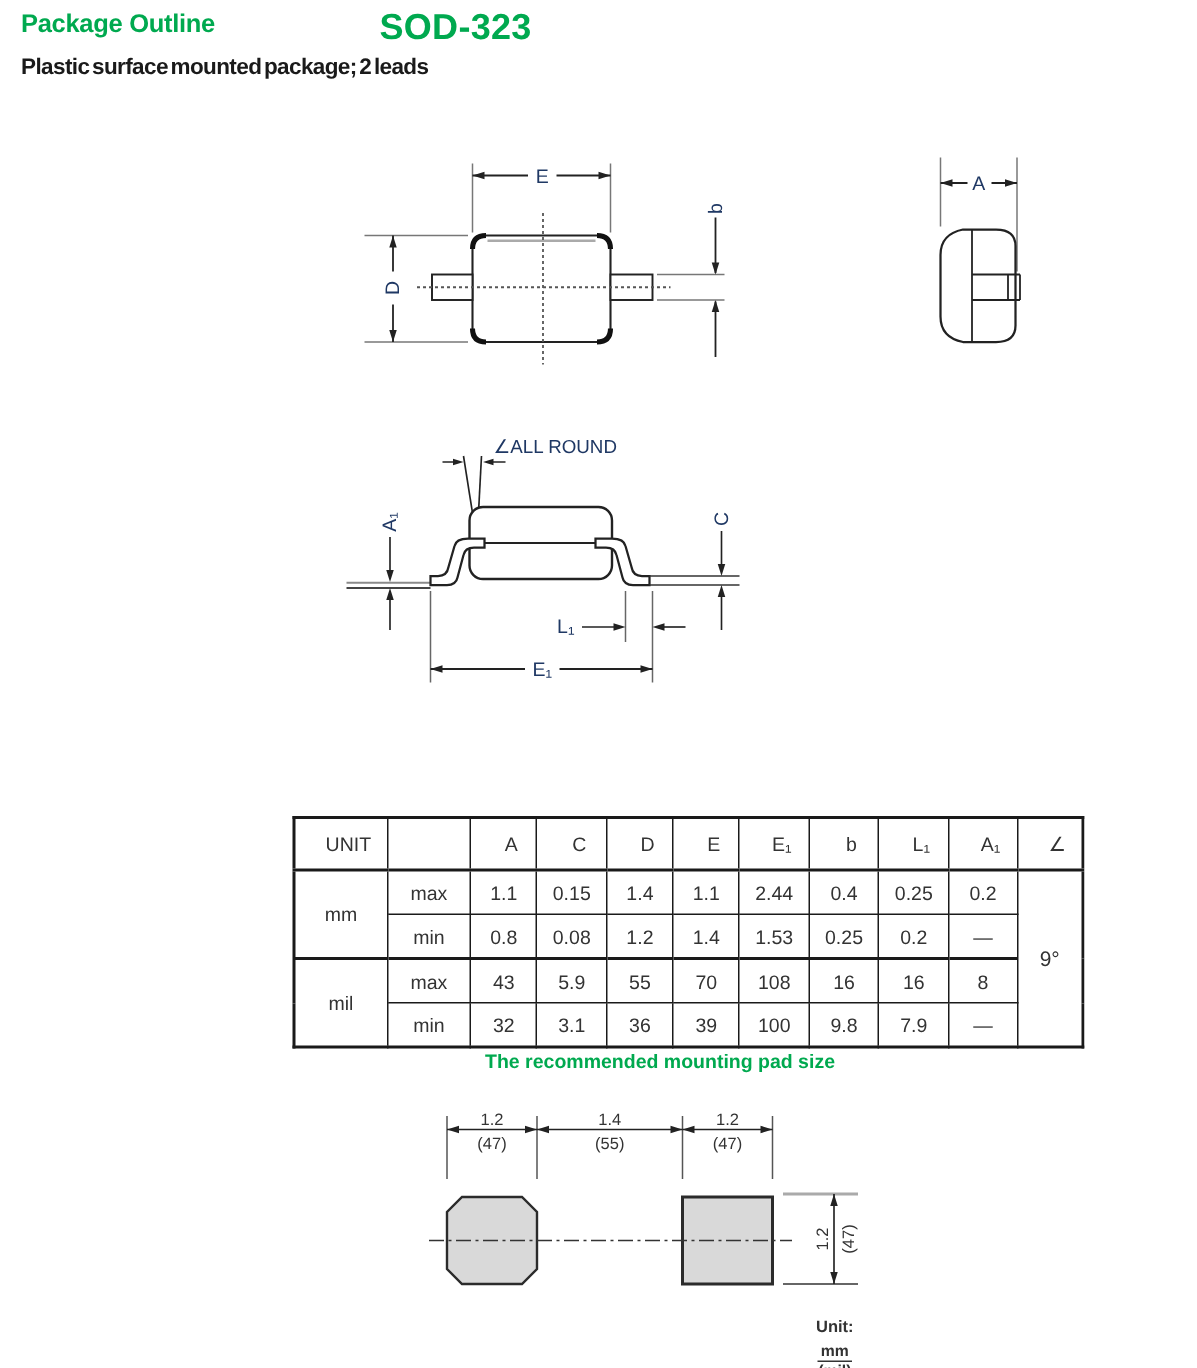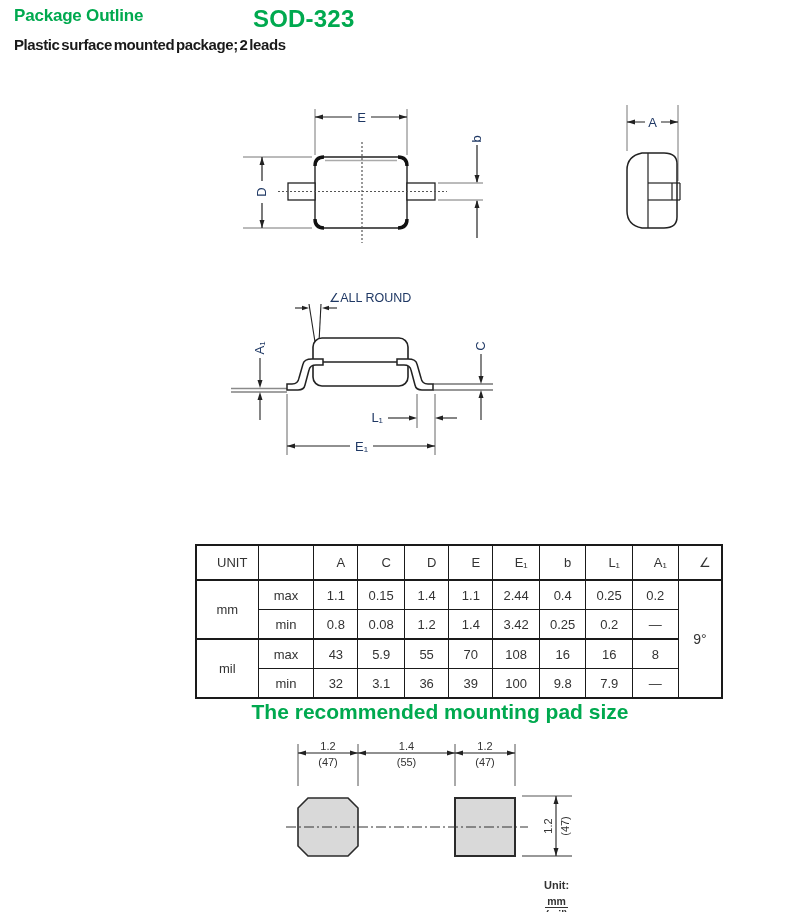--- a/index.html
+++ b/index.html
@@ -17,21 +17,21 @@
   
   .dim-table{left:195px;top:544px;border-collapse:collapse;color:#333;font-size:13px;}
   .dim-table th,.dim-table td{border:1px solid #1a1a1a;text-align:center;font-weight:normal;
        padding:0;}
   .dim-table{border:2px solid #1a1a1a;}
   .dim-table tr.thead th{border-bottom:2px solid #1a1a1a;height:33px;padding-left:10px;}
   .dim-table tr.sep td{border-top:2px solid #1a1a1a;}
   .dim-table td{height:28px;}
   .c-unit{width:62px;} .c-bound{width:62px;} .c-dim{width:47px;} .c-ang{width:44px;}
   .angle-cell{font-size:14px;}
-  .pad-title{left:240px;top:700px;width:400px;text-align:center;font-size:21px;font-weight:bold;}
+  .pad-title{left:240px;top:700px;width:400px;text-align:center;font-size:13px;font-weight:bold;}
   .unit-note{left:544px;top:879px;display:flex;align-items:center;gap:4px;
              font-size:11px;color:#333;font-weight:bold;flex-direction:column;}
   .frac{display:inline-block;text-align:center;font-size:10.5px;line-height:1.15;font-weight:bold;}
   .frac .num{border-bottom:1px solid #333;padding:0 2px;}
 </style>
 </head>
 <body>
 
 <div class="page">
 
@@ -208,21 +208,21 @@
       <td>0.25</td>
       <td>0.2</td>
       <td rowspan="4" class="angle-cell">9°</td>
     </tr>
     <tr>
       <td>min</td>
       <td>0.8</td>
       <td>0.08</td>
       <td>1.2</td>
       <td>1.4</td>
-      <td>3.42</td>
+      <td>1.53</td>
       <td>0.25</td>
       <td>0.2</td>
       <td>—</td>
     </tr>
     <tr class="sep">
       <td rowspan="2">mil</td>
       <td>max</td>
       <td>43</td>
       <td>5.9</td>
       <td>55</td>

